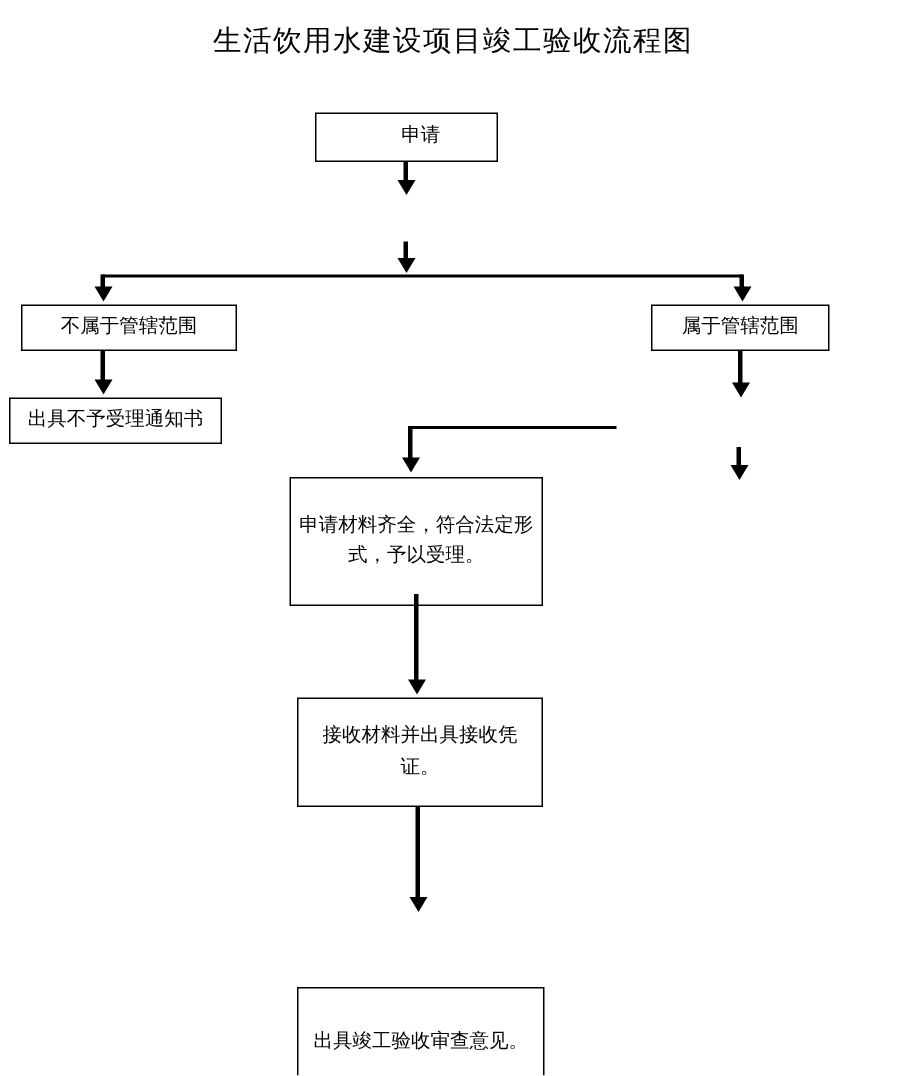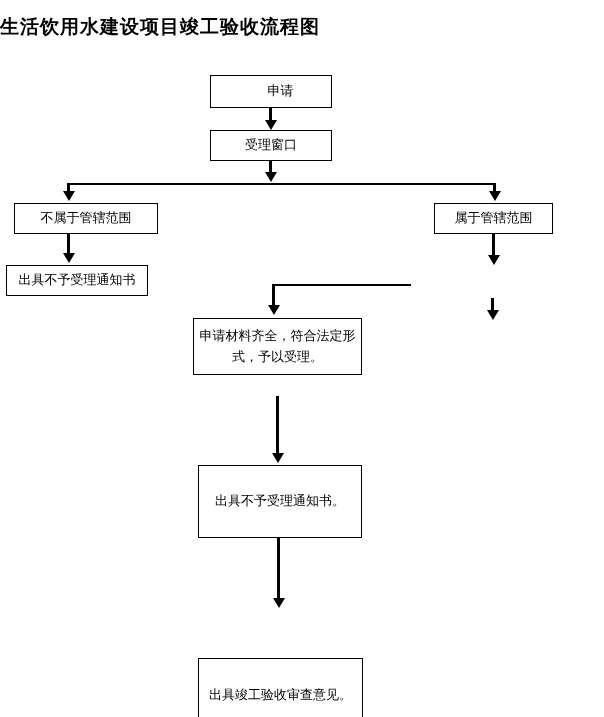--- a/index.html
+++ b/index.html
@@ -16,22 +16,23 @@
     width: 604px;
     height: 717px;
     background: #ffffff;
     overflow: hidden;
   }
   .title {
     position: absolute;
     left: 0;
     top: 14px;
     width: 604px;
+    text-align: center;
     font-size: 19px;
-    font-weight: bold;
+    font-weight: normal;
     letter-spacing: 1px;
     font-family: "DejaVu Serif", "Liberation Serif", serif;
     color: #000000;
   }
   .node {
     position: absolute;
     box-sizing: border-box;
     border: 1.5px solid #000000;
     background: #ffffff;
     display: flex;
@@ -81,23 +82,20 @@
 
   <div class="title">生活饮用水建设项目竣工验收流程图</div>
 
   <div class="node" style="left:210px; top:75px; width:122px; height:33px;padding-left:24px;">
     <span class="txt">申请</span>
   </div>
 
   <div class="vline" style="left:269px; top:108px; height:14px;"></div>
   <div class="arrowhead" style="left:264.5px; top:120px;"></div>
 
-  <div class="node" style="left:210px; top:130px; width:122px; height:31px;">
-    <span class="txt">受理窗口</span>
-  </div>
 
   <div class="vline" style="left:269px; top:161px; height:13px;"></div>
   <div class="arrowhead" style="left:264.5px; top:172px;"></div>
 
   <div class="hline thin" style="left:68px; top:183px; width:427px;"></div>
 
   <div class="vline" style="left:67px; top:183px; height:11px; width:2.5px;"></div>
   <div class="arrowhead" style="left:62.5px; top:191px;"></div>
 
   <div class="vline" style="left:493px; top:183px; height:11px; width:2.5px;"></div>
@@ -122,30 +120,30 @@
   <div class="arrowhead" style="left:487.5px; top:255px;"></div>
 
 
   <div class="hline" style="left:273px; top:284px; width:138px;"></div>
   <div class="vline" style="left:272px; top:284px; height:23px;"></div>
   <div class="arrowhead" style="left:267.5px; top:305px;"></div>
 
   <div class="vline" style="left:491px; top:298px; height:14px;"></div>
   <div class="arrowhead" style="left:486.5px; top:310px;"></div>
 
-  <div class="node" style="left:193px; top:318px; width:169px; height:57px;">
+  <div class="node" style="left:193px; top:318px; width:169px; height:86px;">
     <span class="txt">申请材料齐全，符合法定形式，予以受理。</span>
   </div>
 
 
   <div class="vline" style="left:276px; top:396px; height:60px;"></div>
   <div class="arrowhead" style="left:271.5px; top:453px;"></div>
 
   <div class="node" style="left:198px; top:465px; width:164px; height:73px;">
-    <span class="txt">出具不予受理通知书。</span>
+    <span class="txt">接收材料并出具接收凭证。</span>
   </div>
 
   <div class="vline" style="left:277px; top:538px; height:62px;"></div>
   <div class="arrowhead" style="left:272.5px; top:598px;"></div>
 
   <div class="node" style="left:198px; top:610px; width:165px; height:75px;margin-top:48px;">
     <span class="txt">出具竣工验收审查意见。</span>
   </div>
 
 </div>

